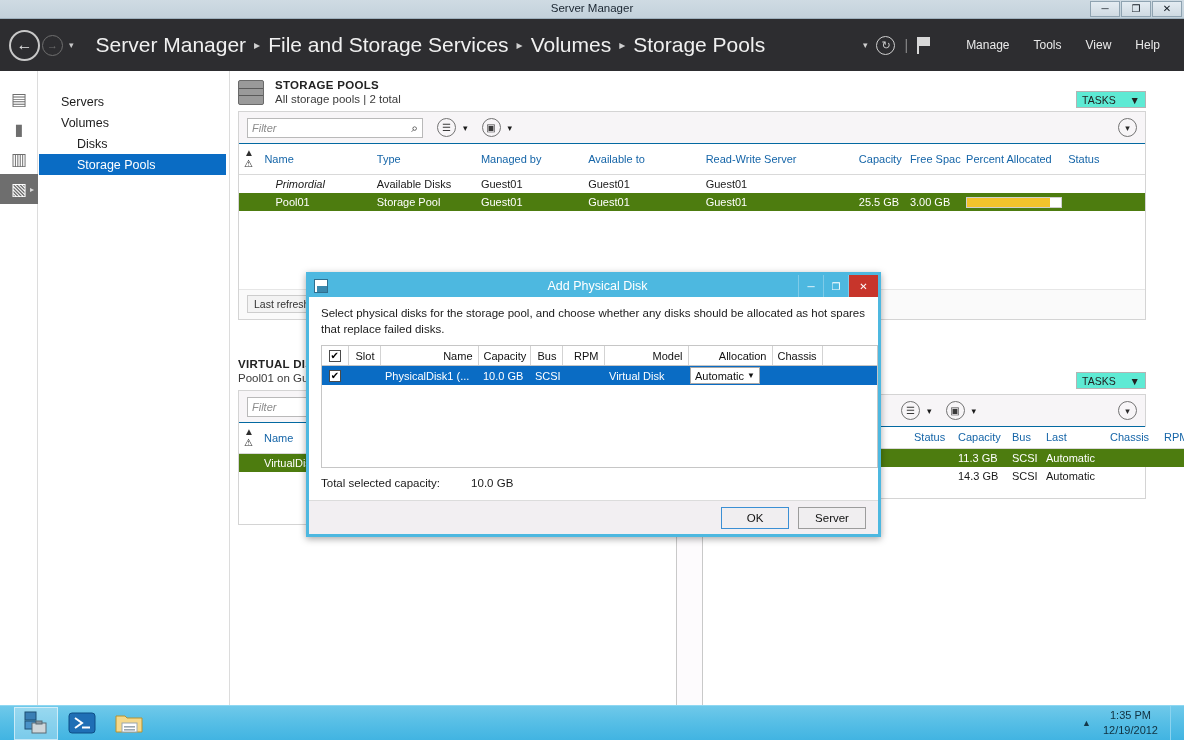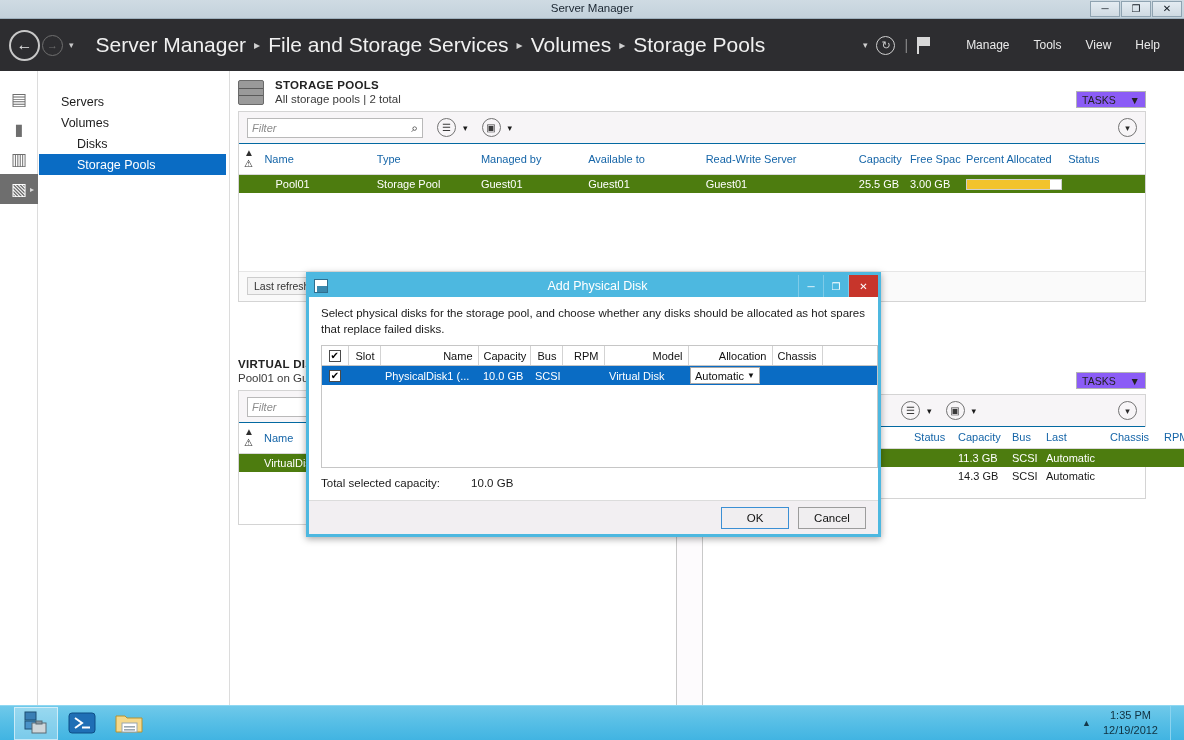--- a/index.html
+++ b/index.html
@@ -108,21 +108,21 @@
   }
   .pool-icon::before, .pool-icon::after {
     content: ""; position: absolute; left: 0; right: 0; height: 1.6px; background: #5a5a5a;
   }
   .pool-icon::before { top: 7px; }
   .pool-icon::after { top: 14px; }
   .sect-title { font-size: 11.5px; font-weight: bold; color: #222; letter-spacing: .3px; }
   .sect-sub { font-size: 11.5px; color: #3a3a3a; margin-top: 2px; }
   .tasks-btn {
     position: absolute; right: 38px; width: 70px; height: 17px;
-    border: 1px solid #b4b4b4; background: #8b5cf6; font-size: 10.5px;
+    border: 1px solid #b4b4b4; background: #5eead4; font-size: 10.5px;
     display: flex; align-items: center; justify-content: space-between;
     padding: 0 5px; color: #222;
   }
 
   .panel { border: 1px solid #d4d4d4; background: #ffffff; position: relative; }
   .toolbar {
     height: 32px; background: #f7f5f7; display: flex; align-items: center;
     padding: 0 8px; position: relative; border-bottom: 1px solid #0369a1;
   }
   .filter-box {
@@ -359,20 +359,32 @@
               <th>Managed by</th>
               <th>Available to</th>
               <th>Read-Write Server</th>
               <th>Capacity</th>
               <th>Free Space</th>
               <th>Percent Allocated</th>
               <th>Status</th>
             </tr>
           </thead>
           <tbody>
+            <tr>
+              <td></td>
+              <td class="ital" style="padding-left:16px;">Primordial</td>
+              <td>Available Disks</td>
+              <td>Guest01</td>
+              <td>Guest01</td>
+              <td>Guest01</td>
+              <td></td>
+              <td></td>
+              <td></td>
+              <td></td>
+            </tr>
             <tr class="sel">
               <td></td>
               <td style="padding-left:16px;">Pool01</td>
               <td>Storage Pool</td>
               <td>Guest01</td>
               <td>Guest01</td>
               <td>Guest01</td>
               <td>25.5 GB</td>
               <td>3.00 GB</td>
               <td>
@@ -561,21 +573,21 @@
       </div>
 
       <div class="tot-cap">
         <span>Total selected capacity:</span>
         <span class="v">10.0 GB</span>
       </div>
     </div>
 
     <div class="dlg-foot">
       <div class="dbtn primary">OK</div>
-      <div class="dbtn">Cancel</div>
+      <div class="dbtn">Server</div>
     </div>
   </div>
 
   <div class="taskbar">
     <div class="tb-start">
       <svg width="26" height="24" viewBox="0 0 26 24">
         <rect x="2" y="1" width="11" height="8" fill="#3a7fb5" stroke="#1d4f73"></rect>
         <rect x="2" y="10" width="11" height="8" fill="#4a93c9" stroke="#1d4f73"></rect>
         <rect x="9" y="12" width="14" height="10" fill="#cfd6da" stroke="#5a6a75"></rect>
         <rect x="13" y="10" width="6" height="3" fill="#8b969e" stroke="#5a6a75"></rect>

